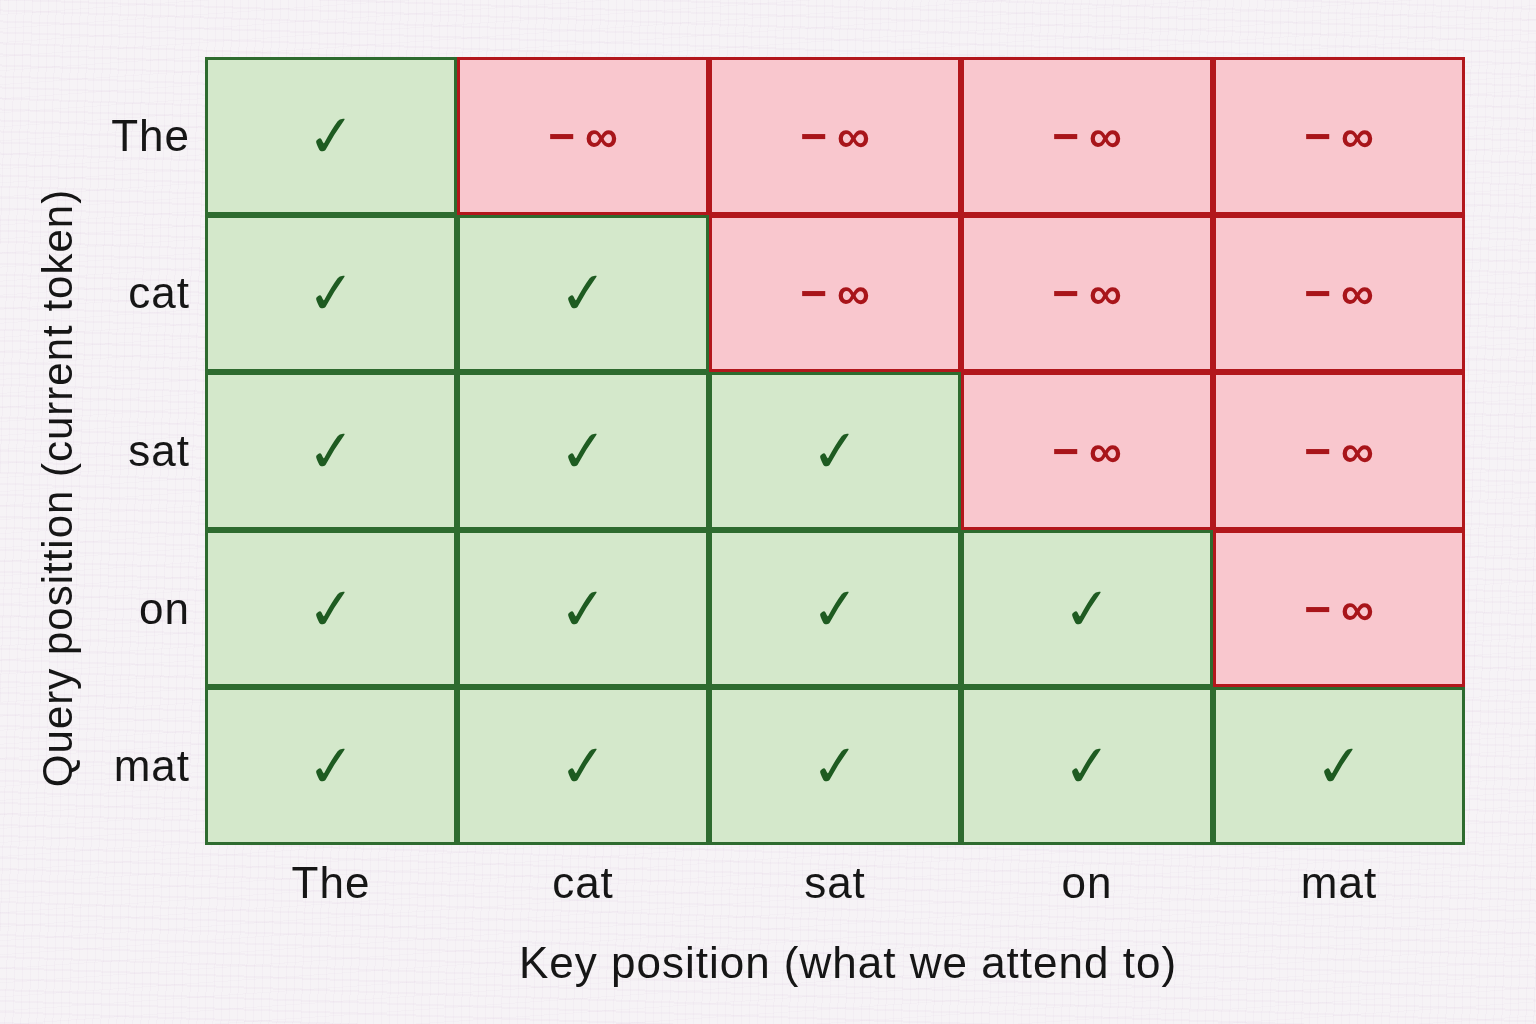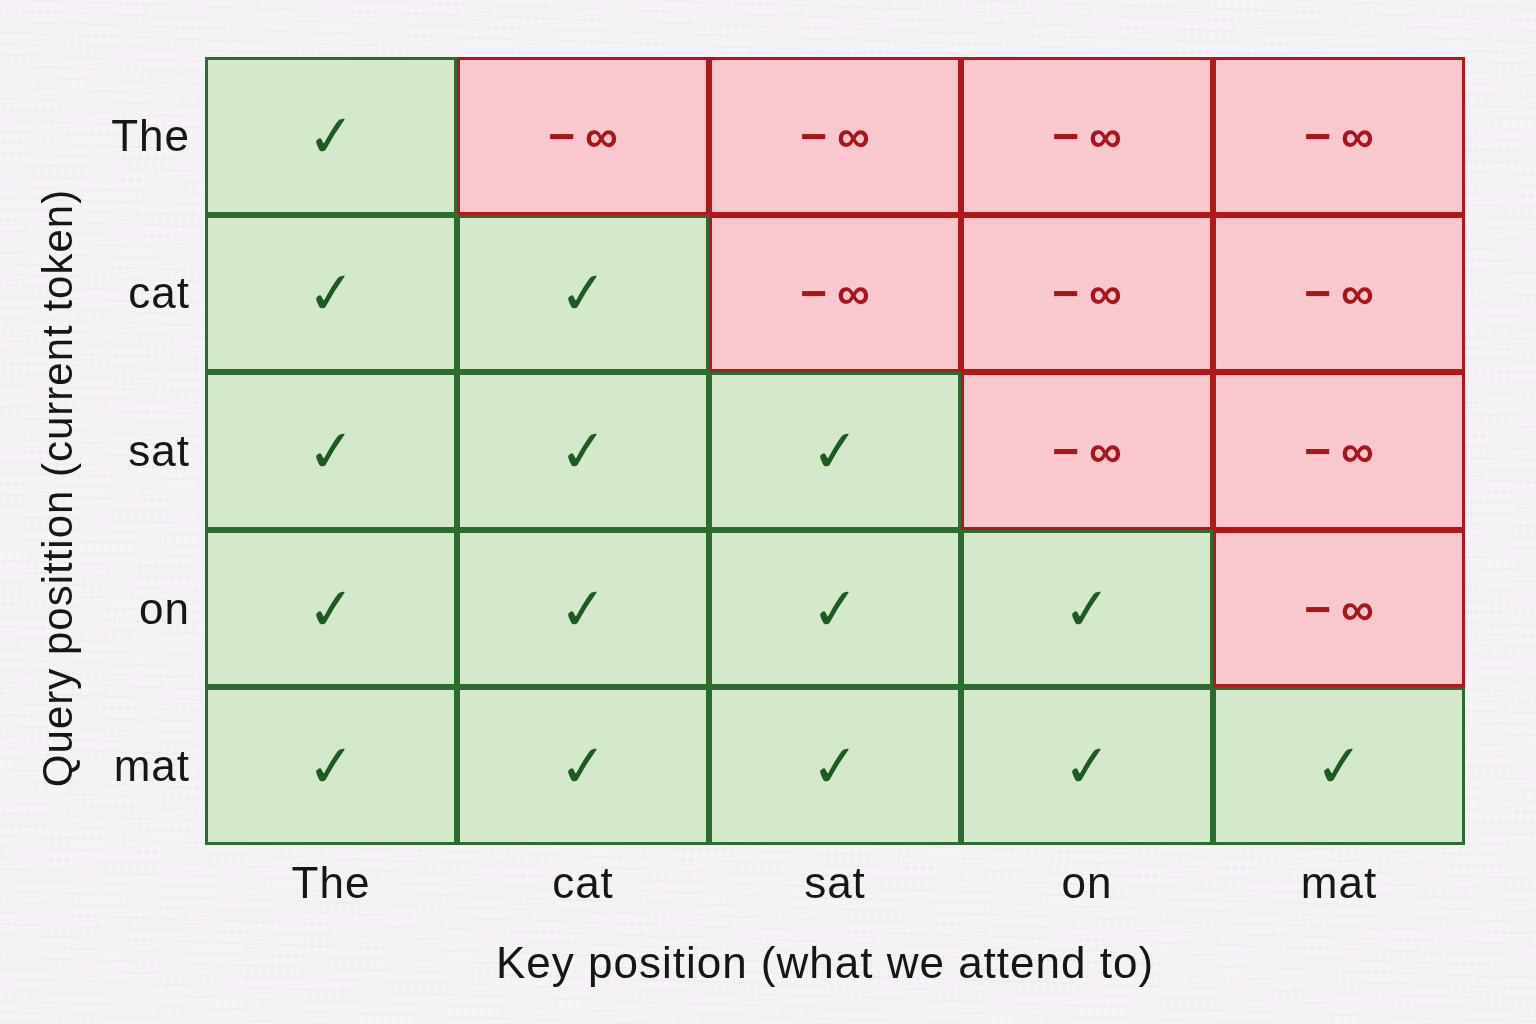--- a/index.html
+++ b/index.html
@@ -98,21 +98,21 @@
   }
   .col-label {
     text-align: center;
     font-size: 44px;
     letter-spacing: 1px;
   }
 
   
   .x-axis-title {
     position: absolute;
-    left: 195px;
+    left: 218px;
     top: 938px;
     width: 1260px;
     text-align: center;
     font-size: 44px;
     letter-spacing: 1px;
   }
   .y-axis-title {
     position: absolute;
     left: 58px;
     top: 488px;

